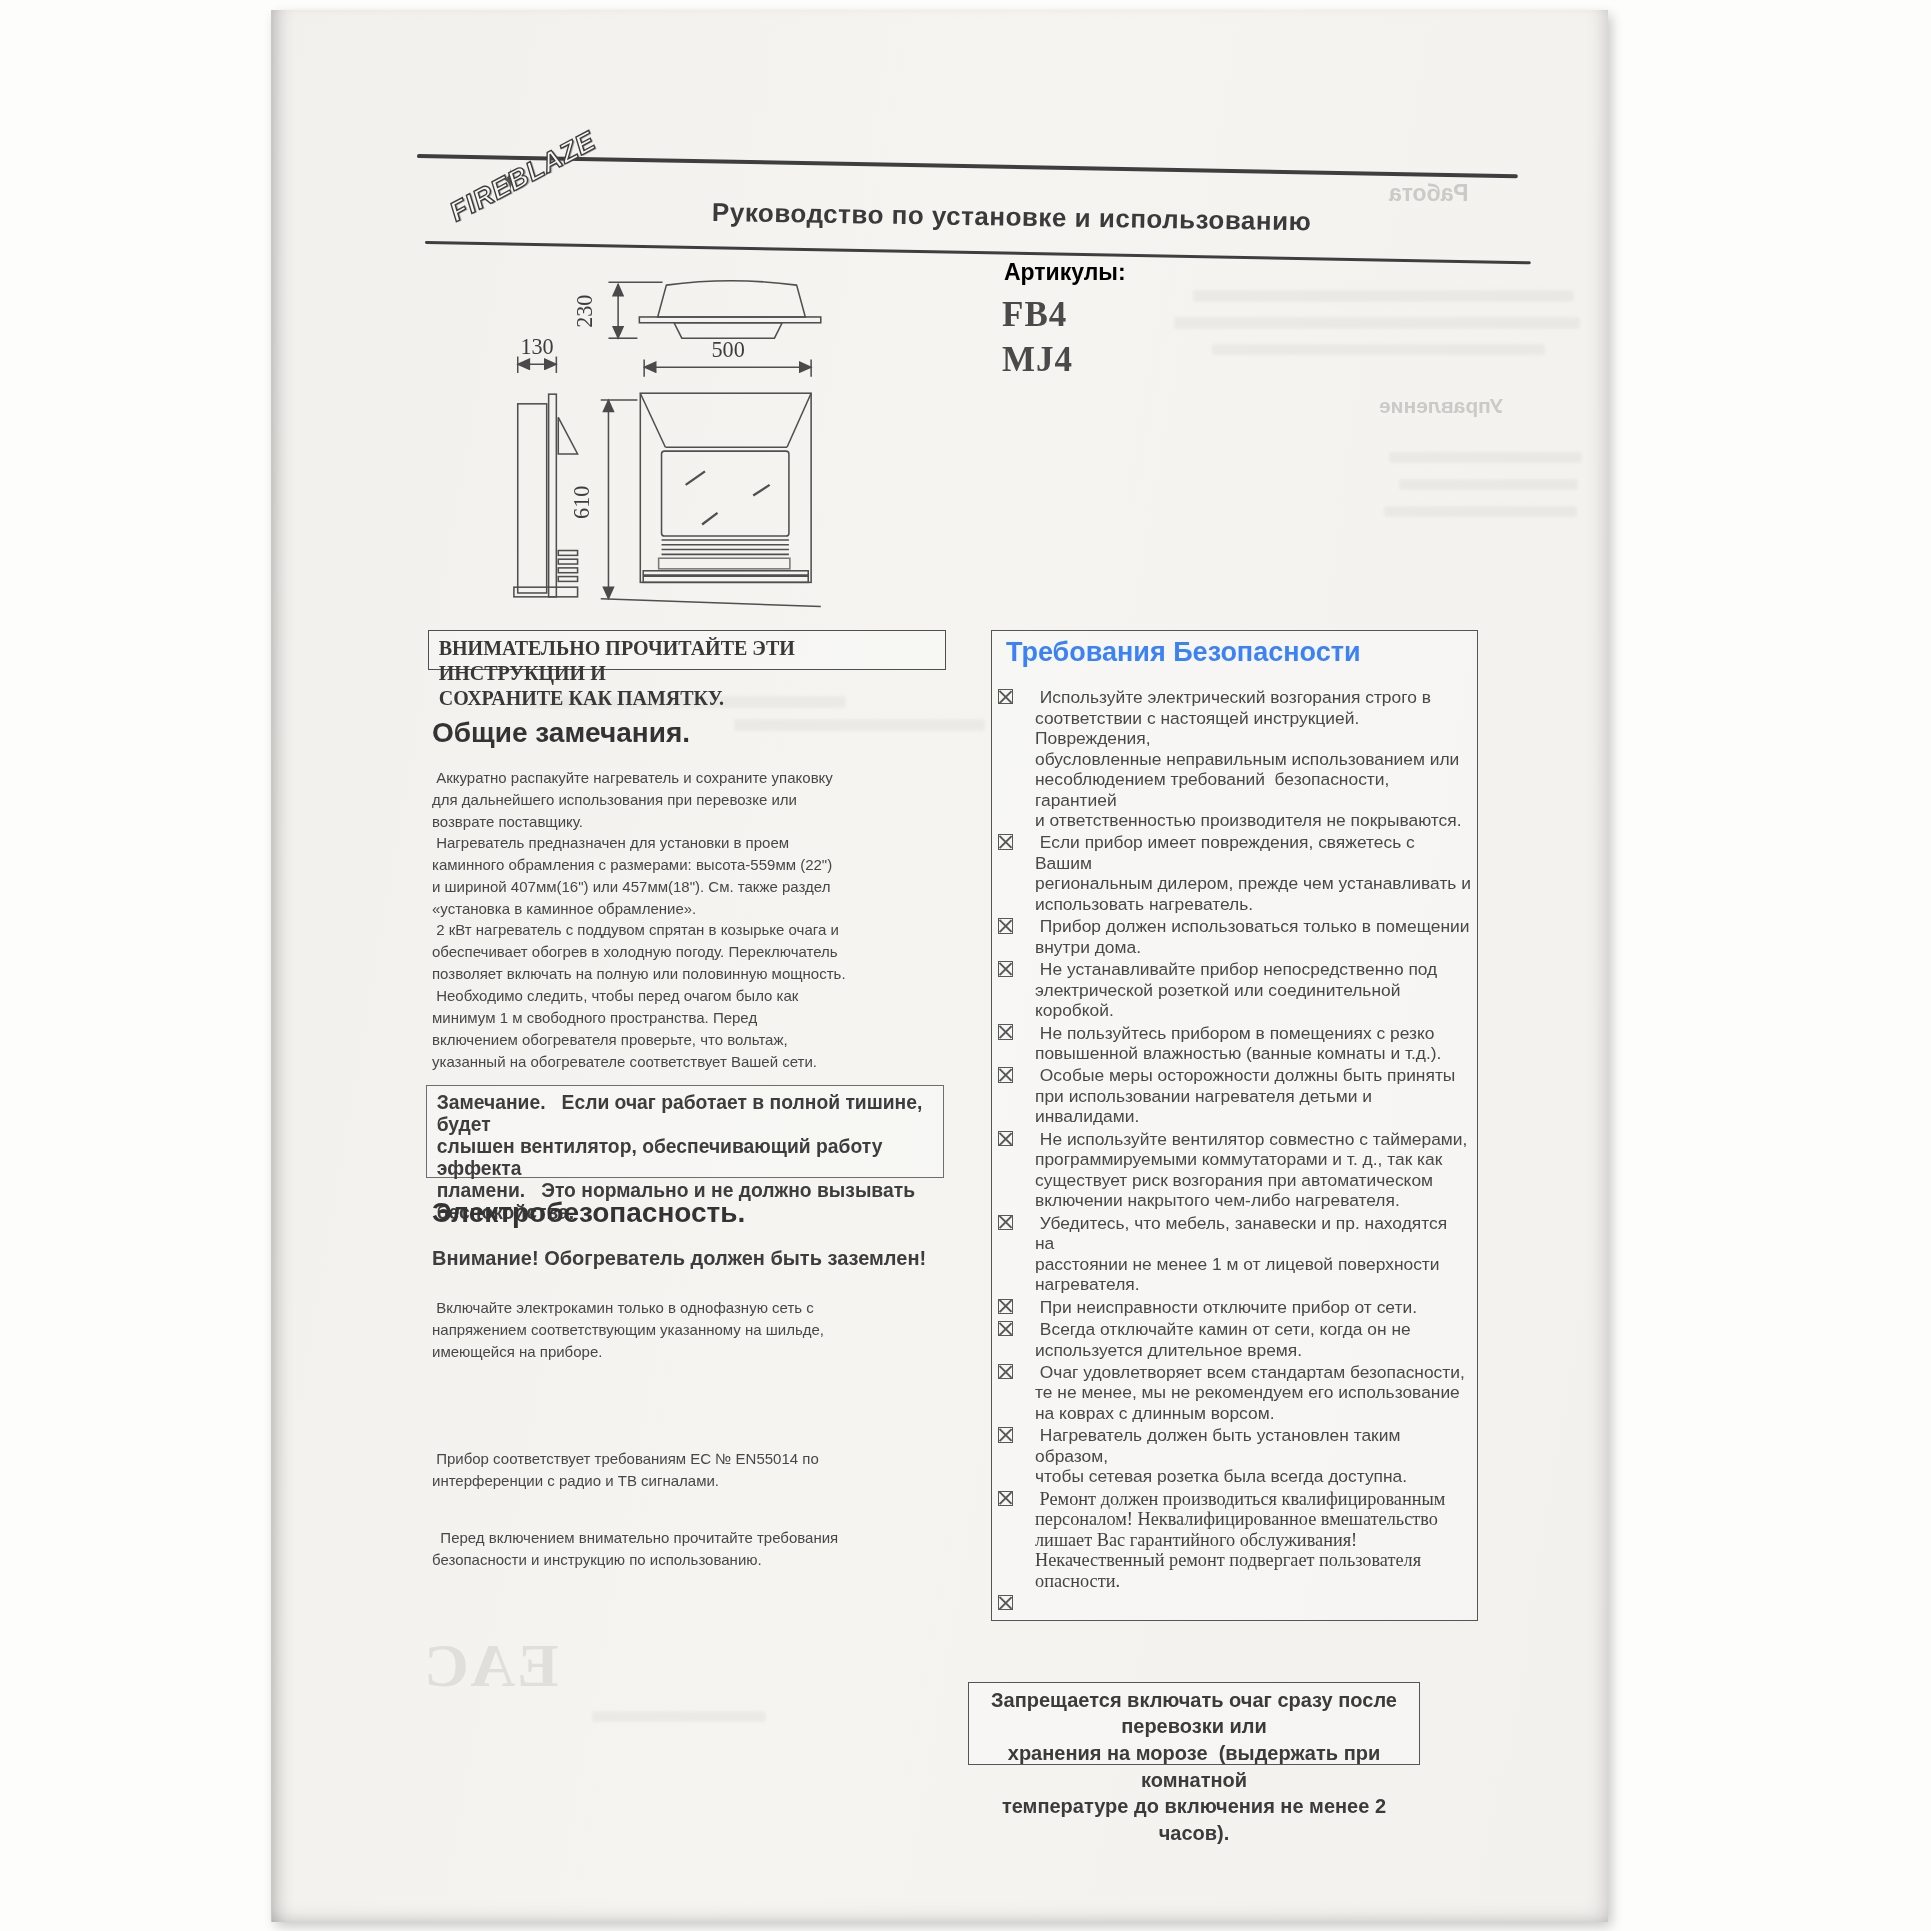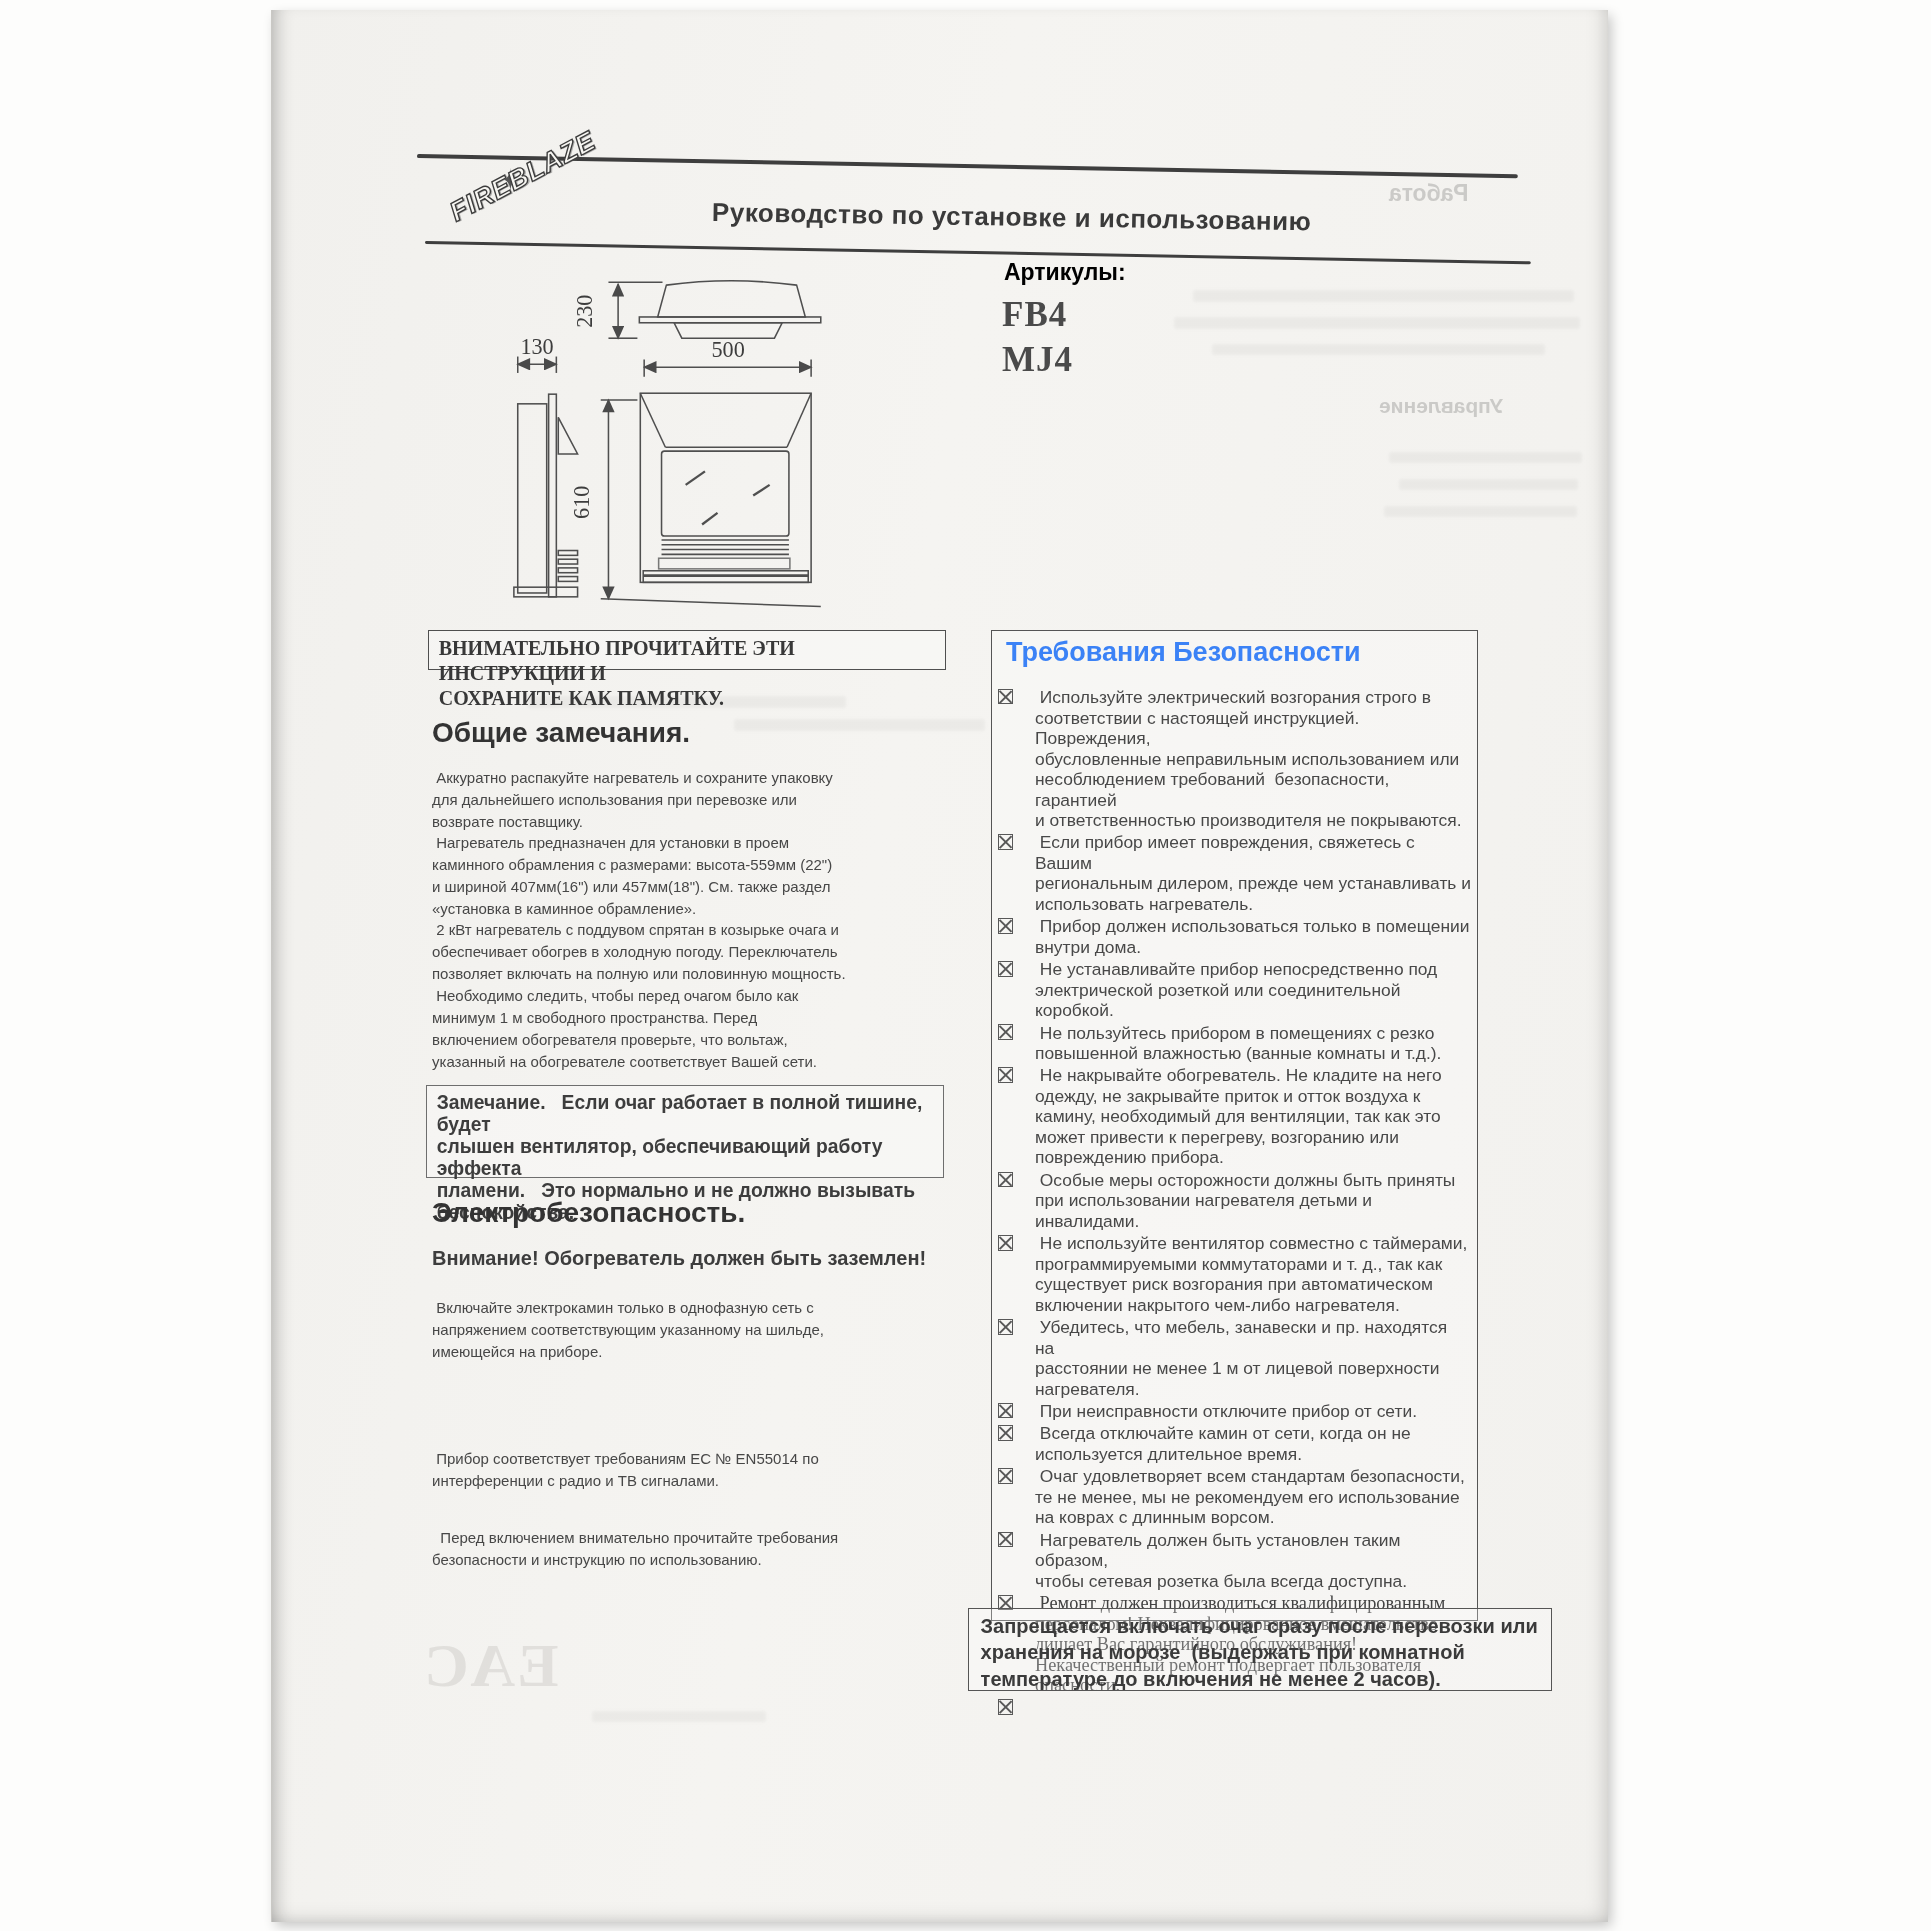--- a/index.html
+++ b/index.html
@@ -57,23 +57,23 @@
   .safety-title{position:absolute;left:1006px;top:637px;font-size:27px;font-weight:bold;color:#3b82f6;}
   .s-items{position:absolute;left:996px;top:687px;width:475px;}
   .s-item{position:relative;padding-left:39px;margin-bottom:1.9px;min-height:17.4px;}
   .s-text{font-size:17.4px;line-height:20.5px;color:#484848;white-space:pre-wrap;display:block;}
   .s-item.serif .s-text{font-family:"Liberation Serif",serif;font-size:18.3px;color:#424242;}
   .cbx{position:absolute;left:1.9px;top:1.9px;width:13.5px;height:13.5px;border:1.9px solid #585858;background:transparent;}
   .cbx::before,.cbx::after{content:"";position:absolute;left:-1.9px;top:5.8px;width:17.4px;height:1.9px;background:#585858;}
   .cbx::before{transform:rotate(45deg);}
   .cbx::after{transform:rotate(-45deg);}
   .frost-box{
-    left:968px;top:1608px;width:584px;height:83px;border-width:1.9px;border-color:#555;
+    left:968px;top:1682px;width:452px;height:83px;border-width:1.9px;border-color:#555;
     font-size:20px;font-weight:bold;line-height:26.6px;color:#3b3b3b;
-    padding:3.9px 11.6px;box-sizing:border-box;white-space:pre-wrap;
+    padding:3.9px 11.6px;box-sizing:border-box;white-space:pre-wrap;text-align:center;
   }
   .ghost{position:absolute;background:#a8a8a5;opacity:.12;border-radius:2.9px;filter:blur(1.4px);}
   .ghost-word{position:absolute;transform:scaleX(-1);font-weight:bold;color:rgba(138,138,134,.38);font-size:23px;white-space:nowrap;}
   .ghost-mark{position:absolute;transform:scaleX(-1);font-family:"Liberation Serif",serif;font-weight:bold;font-size:62px;color:rgba(158,156,150,.22);letter-spacing:1.9px;}
   svg text{font-family:"Liberation Serif",serif;fill:#3d3d3d;}
 </style>
 </head>
 <body>
 
 <div class="page">
@@ -231,28 +231,20 @@
 электрической розеткой или соединительной
 коробкой.</span>
     </div>
   <div class="s-item">
       <span class="cbx"></span>
       <span class="s-text"> Не пользуйтесь прибором в помещениях с резко
 повышенной влажностью (ванные комнаты и т.д.).</span>
     </div>
   <div class="s-item">
       <span class="cbx"></span>
-      <span class="s-text"> Не накрывайте обогреватель. Не кладите на него
-одежду, не закрывайте приток и отток воздуха к
-камину, необходимый для вентиляции, так как это
-может привести к перегреву, возгоранию или
-повреждению прибора.</span>
-    </div>
-  <div class="s-item">
-      <span class="cbx"></span>
       <span class="s-text"> Особые меры осторожности должны быть приняты
 при использовании нагревателя детьми и
 инвалидами.</span>
     </div>
   <div class="s-item">
       <span class="cbx"></span>
       <span class="s-text"> Не используйте вентилятор совместно с таймерами,
 программируемыми коммутаторами и т. д., так как
 существует риск возгорания при автоматическом
 включении накрытого чем-либо нагревателя.</span>

